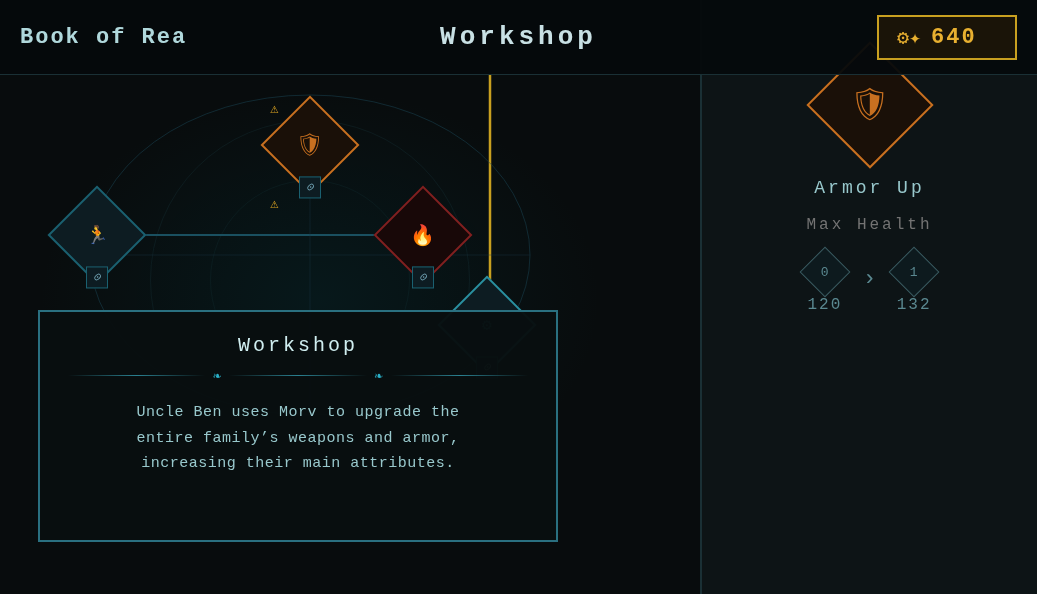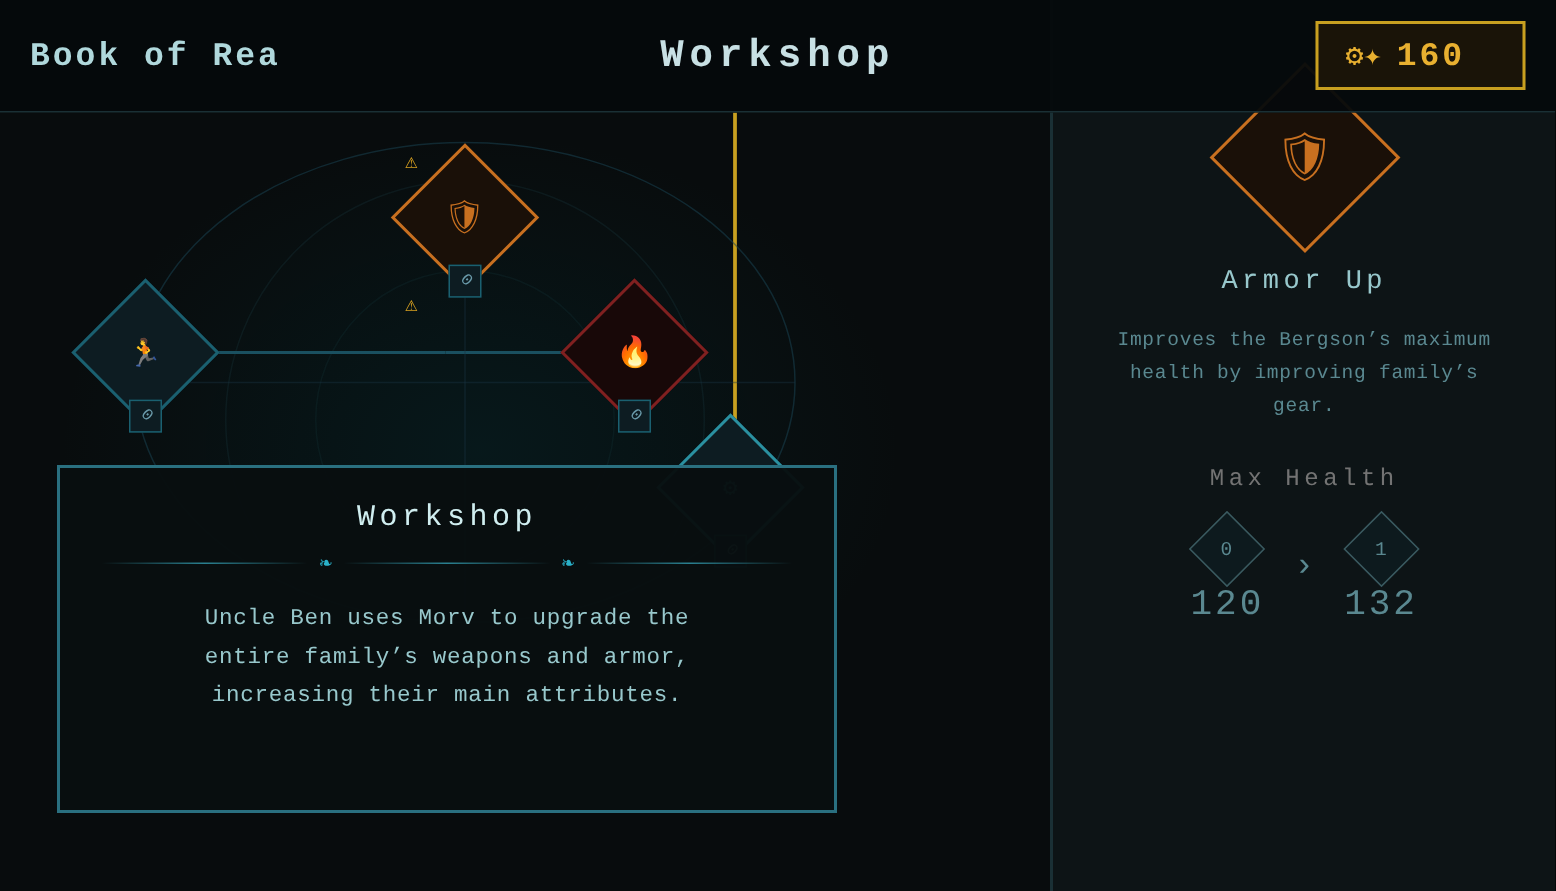--- a/index.html
+++ b/index.html
@@ -309,21 +309,21 @@
     }
 
     .stat-level-box span {
       transform: rotate(-45deg);
       color: #5a8890;
       font-size: 13px;
     }
 
     .stat-value {
       color: #5a8890;
-      font-size: 24px;
+      font-size: 16px;
       letter-spacing: 2px;
     }
 
     .stat-arrow {
       color: #5a8890;
       font-size: 22px;
       margin-top: -10px;
     }
 
     
@@ -437,25 +437,20 @@
     <div class="right-panel-content">
 
       <div class="ability-icon-container">
         <div class="ability-icon-inner">
           <span style="color:#c87020;font-size:32px;">🛡</span>
         </div>
       </div>
 
       <div class="ability-name">Armor Up</div>
 
-      <div class="ability-description">
-        <span>Improves the Bergson’s maximum</span><br>
-        <span>health by improving family’s</span><br>
-        <span>gear.</span>
-      </div>
 
       <div class="stat-label">Max Health</div>
 
       <div class="stat-row">
         <div class="stat-item">
           <div class="stat-level-box">
             <span>0</span>
           </div>
           <div class="stat-value">120</div>
         </div>
@@ -470,21 +465,21 @@
         </div>
       </div>
     </div>
   </div>
 
   <div class="header">
     <div class="header-title-left">Book of Rea</div>
     <div class="header-title-center">Workshop</div>
     <div class="currency-box">
       <span class="currency-icon">⚙✦</span>
-      <span class="currency-amount">160</span>
+      <span class="currency-amount">640</span>
     </div>
   </div>
 
   <div class="dialog">
     <div class="dialog-title">Workshop</div>
 
     <div class="dialog-divider">
       <div class="dialog-divider-line"></div>
       <span class="dialog-ornament">❧</span>
       <div class="dialog-divider-line"></div>

